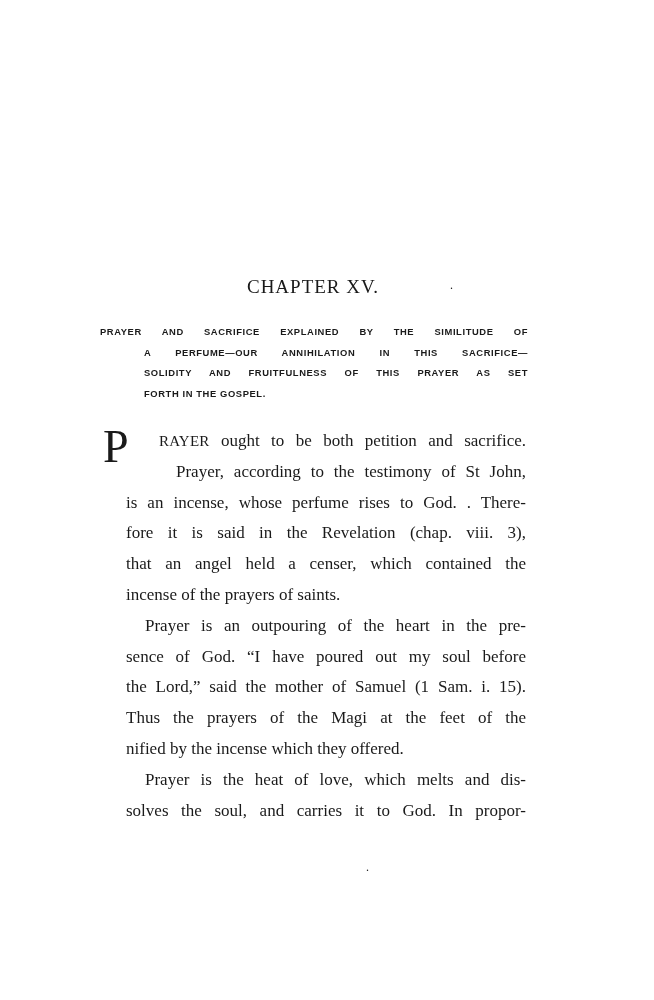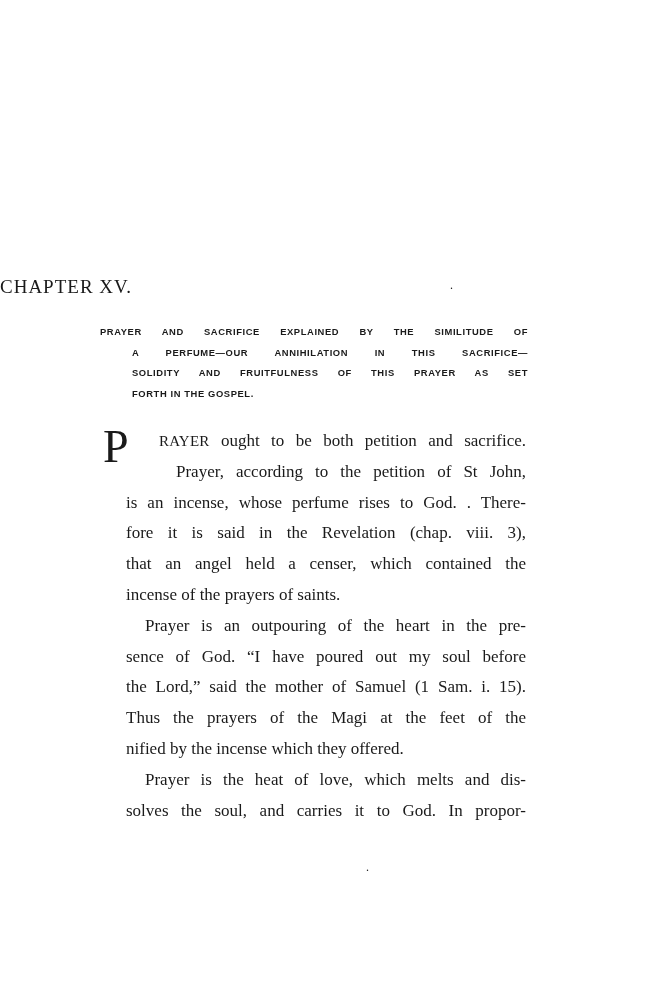--- a/index.html
+++ b/index.html
@@ -18,20 +18,21 @@
     .page {
       position: absolute;
       left: 0; top: 0;
       width: 654px; height: 1000px;
     }
     .chapter-title {
       position: absolute;
       top: 276px;
       left: 0;
       width: 626px;
+      text-align: center;
       font-size: 19px;
       letter-spacing: 1px;
     }
     .chapter-dot {
       position: absolute;
       top: 278px;
       left: 450px;
       font-size: 12px;
     }
     .summary {
@@ -44,21 +45,21 @@
       font-size: 9.4px;
       letter-spacing: 0.6px;
       line-height: 20.5px;
     }
     .summary .line {
       display: block;
       white-space: nowrap;
       text-align: justify;
       text-align-last: justify;
     }
-    .summary .indent { margin-left: 32px; }
+    .summary .indent { margin-left: 44px; }
     .summary .last { text-align-last: left; }
 
     .body-text {
       position: absolute;
       top: 426px;
       left: 100px;
       width: 426px;
       font-size: 17px;
       line-height: 30.8px;
     }
@@ -104,21 +105,21 @@
     <span class="line">PRAYER AND SACRIFICE EXPLAINED BY THE SIMILITUDE OF</span>
     <span class="line indent">A PERFUME—OUR ANNIHILATION IN THIS SACRIFICE—</span>
     <span class="line indent">SOLIDITY AND FRUITFULNESS OF THIS PRAYER AS SET</span>
     <span class="line indent last">FORTH IN THE GOSPEL.</span>
   </div>
 
   <div class="body-text">
     <span class="drop-cap">P</span>
     <span class="line first-line"><span class="smallcaps">RAYER</span><span> ought to be both petition and sacrifice.</span></span>
 
-    <span class="line second-line">Prayer, according to the petition of St John,</span>
+    <span class="line second-line">Prayer, according to the testimony of St John,</span>
     <span class="line">is an incense, whose perfume rises to God. . There-</span>
     <span class="line">fore it is said in the Revelation (chap. viii. 3),</span>
     <span class="line">that an angel held a censer, which contained the</span>
     <span class="line last">incense of the prayers of saints.</span>
 
     <span class="line para-indent">Prayer is an outpouring of the heart in the pre-</span>
     <span class="line">sence of God. “I have poured out my soul before</span>
     <span class="line">the Lord,” said the mother of Samuel (1 Sam. i. 15).</span>
     <span class="line">Thus the prayers of the Magi at the feet of the</span>
     <span class="line last">nified by the incense which they offered.</span>

